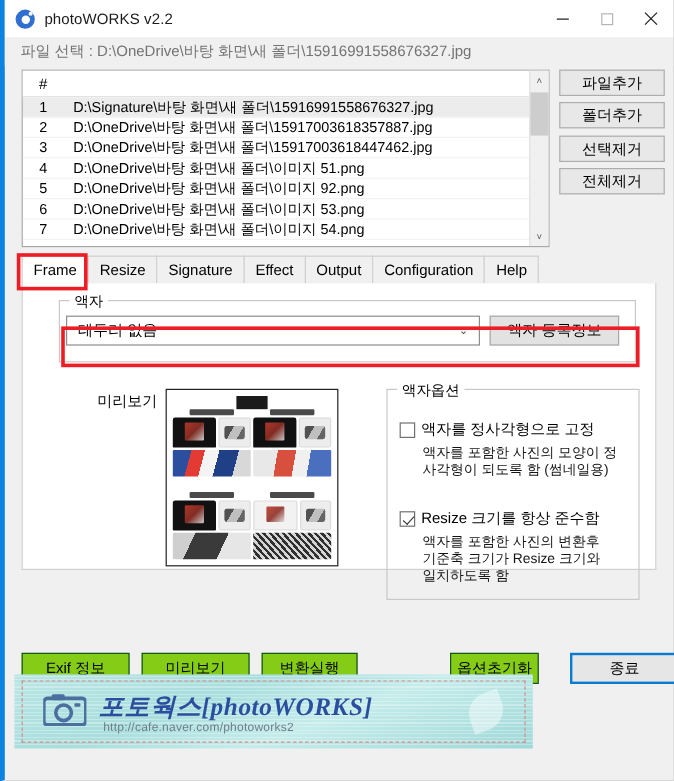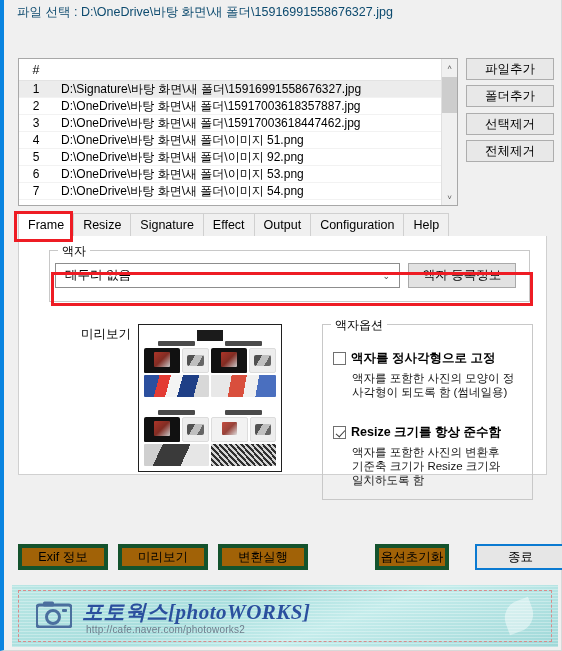--- a/index.html
+++ b/index.html
@@ -53,21 +53,21 @@
     width: 37px; height: 31px;
     display: flex; align-items: center; justify-content: center;
     color: #222; font-size: 13px; line-height: 1; user-select: none;
   }
   .win-btn svg { display: block; }
 
   
   #path-row {
     height: 24px; padding-left: 13px;
     display: flex; align-items: center;
-    font-size: 12.5px; color: #0c4a6e;
+    font-size: 12.5px; color: #737373;
     background: #f0f0f0;
   }
 
   
   #list-area {
     position: absolute; left: 14px; top: 58px;
     width: 440px; height: 148px;
     background: #ffffff;
     border: 1px solid #a8a8a8;
     display: flex; flex-direction: column;
@@ -209,52 +209,52 @@
 
   
   #option-group {
     position: absolute; left: 303px; top: 88px; width: 211px; height: 176px;
     border: 1px solid #c8c8c8;
   }
   #option-group-title {
     position: absolute; left: 8px; top: -8px;
     background: #ffffff; padding: 0 4px; font-size: 12px;
   }
-  .opt-row { position: absolute; left: 10px; display: flex; align-items: flex-start; font-weight: bold; }
+  .opt-row { position: absolute; left: 10px; display: flex; align-items: flex-start; }
   .cbox {
     width: 13px; height: 13px; border: 1px solid #707070; background: #fff;
     flex: none; margin-right: 5px; position: relative; margin-top: 1px;
   }
   .cbox.checked::after {
     content: ""; position: absolute; left: 3.5px; top: 0.5px;
     width: 4px; height: 8px; border: solid #3c3c3c;
     border-width: 0 1.6px 1.6px 0; transform: rotate(42deg);
   }
   .opt-label { font-size: 12.5px; line-height: 14px; }
   .opt-desc {
     position: absolute; left: 29px; font-size: 11.5px; line-height: 14px; color: #141414;
   }
 
   
   #bottom-bar { position: absolute; left: 14px; right: 12px; top: 544px; height: 26px; }
   .bot-btn {
     position: absolute; top: 0; height: 26px;
-    background: #a16207; border: 4px solid #14532d;
+    background: #84cc16; border: 1px solid #14532d;
     display: flex; align-items: center; justify-content: center;
     font-size: 12.5px;
   }
   #btn-exif { left: 0; width: 90px; }
   #btn-preview { left: 100px; width: 90px; }
-  #btn-convert { left: 200px; width: 90px; }
+  #btn-convert { left: 200px; width: 80px; }
   #btn-reset { left: 357px; width: 74px; }
   #btn-exit { left: 457px; width: 91px; border: 2px solid #0b7ad1; background: #e6e6e6; }
 
   
   #banner {
-    position: absolute; left: 8px; top: 585px; width: 546px; height: 62px;
+    position: absolute; left: 8px; top: 562px; width: 432px; height: 62px;
     background:
       repeating-linear-gradient(0deg, rgba(255,255,255,.30) 0 1px, rgba(255,255,255,0) 1px 3px),
       linear-gradient(160deg, #b9e6e4 0%, #a8dedd 35%, #c4eceb 60%, #9fd8d8 100%);
     overflow: hidden;
   }
   #banner-dash {
     position: absolute; left: 6px; top: 5px; right: 6px; bottom: 5px;
     border: 1px dashed #d98b8b;
   }
   #banner-cam {
@@ -275,20 +275,42 @@
     position: absolute; right: 24px; top: 16px; width: 30px; height: 30px;
     background: rgba(255,255,255,.45);
     border-radius: 60% 0 60% 0; transform: rotate(-20deg);
   }
 </style>
 </head>
 <body>
 
 <div id="app-window">
 
+  <div id="title-bar">
+    <div id="app-icon"></div>
+    <div id="title-text">photoWORKS v2.2</div>
+    <div class="win-btns">
+      <div class="win-btn">
+        <svg width="12" height="12" viewBox="0 0 12 12">
+            <line x1="1" y1="6" x2="11" y2="6" stroke="#222" stroke-width="1"></line>
+          </svg>
+      </div>
+      <div class="win-btn">
+        <svg width="12" height="12" viewBox="0 0 12 12">
+            <rect x="1.5" y="1.5" width="9" height="9" fill="none" stroke="#b5b5b5" stroke-width="1"></rect>
+          </svg>
+      </div>
+      <div class="win-btn">
+        <svg width="13" height="13" viewBox="0 0 13 13">
+            <line x1="1.5" y1="1.5" x2="11.5" y2="11.5" stroke="#222" stroke-width="1.1"></line>
+            <line x1="11.5" y1="1.5" x2="1.5" y2="11.5" stroke="#222" stroke-width="1.1"></line>
+          </svg>
+      </div>
+    </div>
+  </div>
 
   <div id="path-row">파일 선택 : D:\OneDrive\바탕 화면\새 폴더\15916991558676327.jpg</div>
 
   <div id="list-area">
     <div id="list-header">
       <div class="col-num">#</div>
     </div>
     <div id="list-body">
         <div class="file-row selected">
           <div class="cell-num">1</div>

